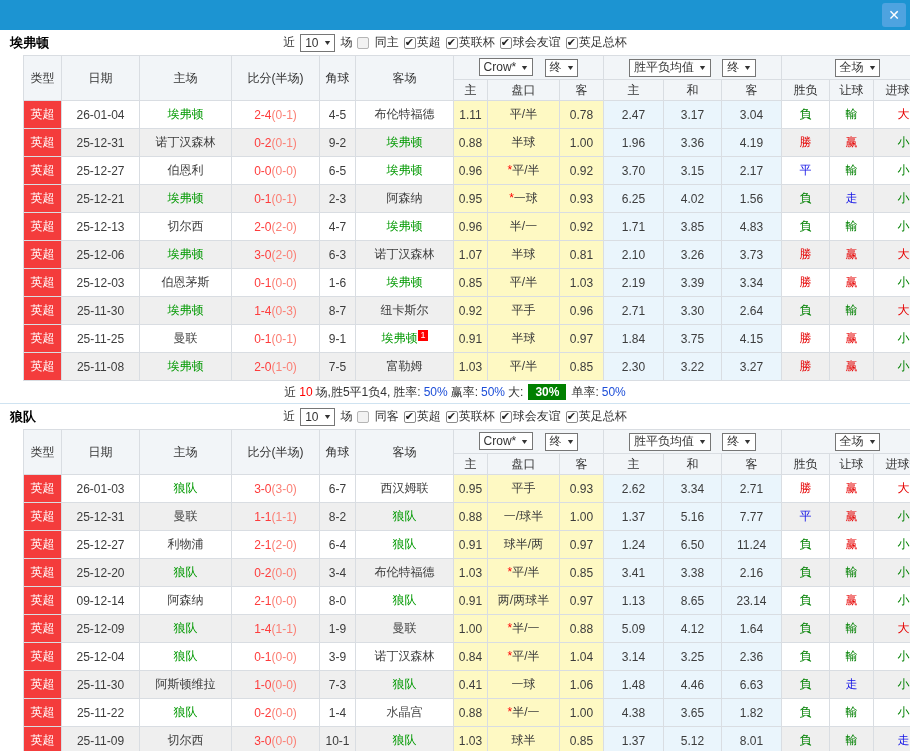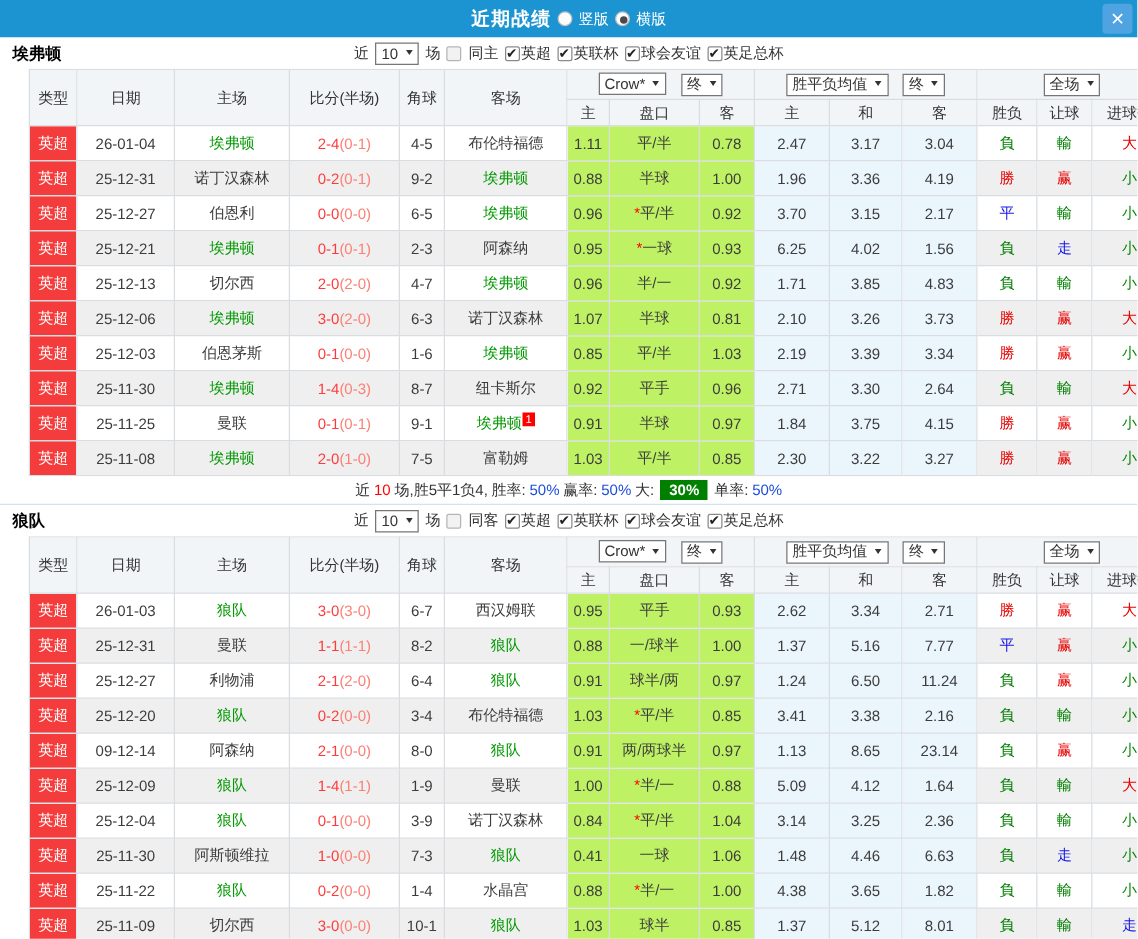--- a/index.html
+++ b/index.html
@@ -57,21 +57,21 @@
     border:1px solid #d9dde2; text-align:center; padding:0;
     overflow:hidden; white-space:nowrap;
   }
   thead th { background:#f2f5f8; font-weight:normal; color:#333; font-size:12px; }
   thead tr.hrow1 th { height:24px; }
   thead tr.hrow2 th { height:21px; }
   .dd-cell .sel-box { margin:0 4px; }
   tbody td { height:28px; font-size:12px; color:#3c3c3c; background:#fff; }
   tbody tr.stripe td { background:#efefef; }
   td.league, tr.stripe td.league { background:#f43c3c; color:#fff; }
-  td.cream, tr.stripe td.cream { background:#bef264; }
+  td.cream, tr.stripe td.cream { background:#fef9c3; }
   td.blue,  tr.stripe td.blue  { background:#eaf5fc; }
   .team-self { color:#009900; }
   .score { color:#fe3b3b; }
   .half  { color:#fb8076; }
   .star  { color:#ff0000; }
   .c-red   { color:#e60000; }
   .c-green { color:#008000; }
   .c-blue  { color:#1414e6; }
   .sup-badge {
     background:#ff0000; color:#fff; font-size:9px; line-height:11px;
@@ -83,27 +83,20 @@
     color:#333; border-bottom:1px solid #cfe3f1; background:#fff;
   }
   .num-red { color:#ff0000; }
   .pct { color:#1d4ed8; }
   .badge-over { background:#008000; color:#fff; font-weight:bold; padding:1px 7px; margin:0 2px; }
 </style>
 </head>
 <body>
 
 <div class="titlebar">
-  <div class="title-group">
-    <span class="title-text">近期战绩</span>
-    <span class="radio"></span>
-    <span class="radio-label">竖版</span>
-    <span class="radio sel"></span>
-    <span class="radio-label">横版</span>
-  </div>
   <div class="close-btn">
     <span>✕</span>
   </div>
 </div>
 
 <div class="section-bar">
   <span class="team-name">埃弗顿</span>
   <div class="filters">
     <span>近</span>
     <span class="sel-box">

